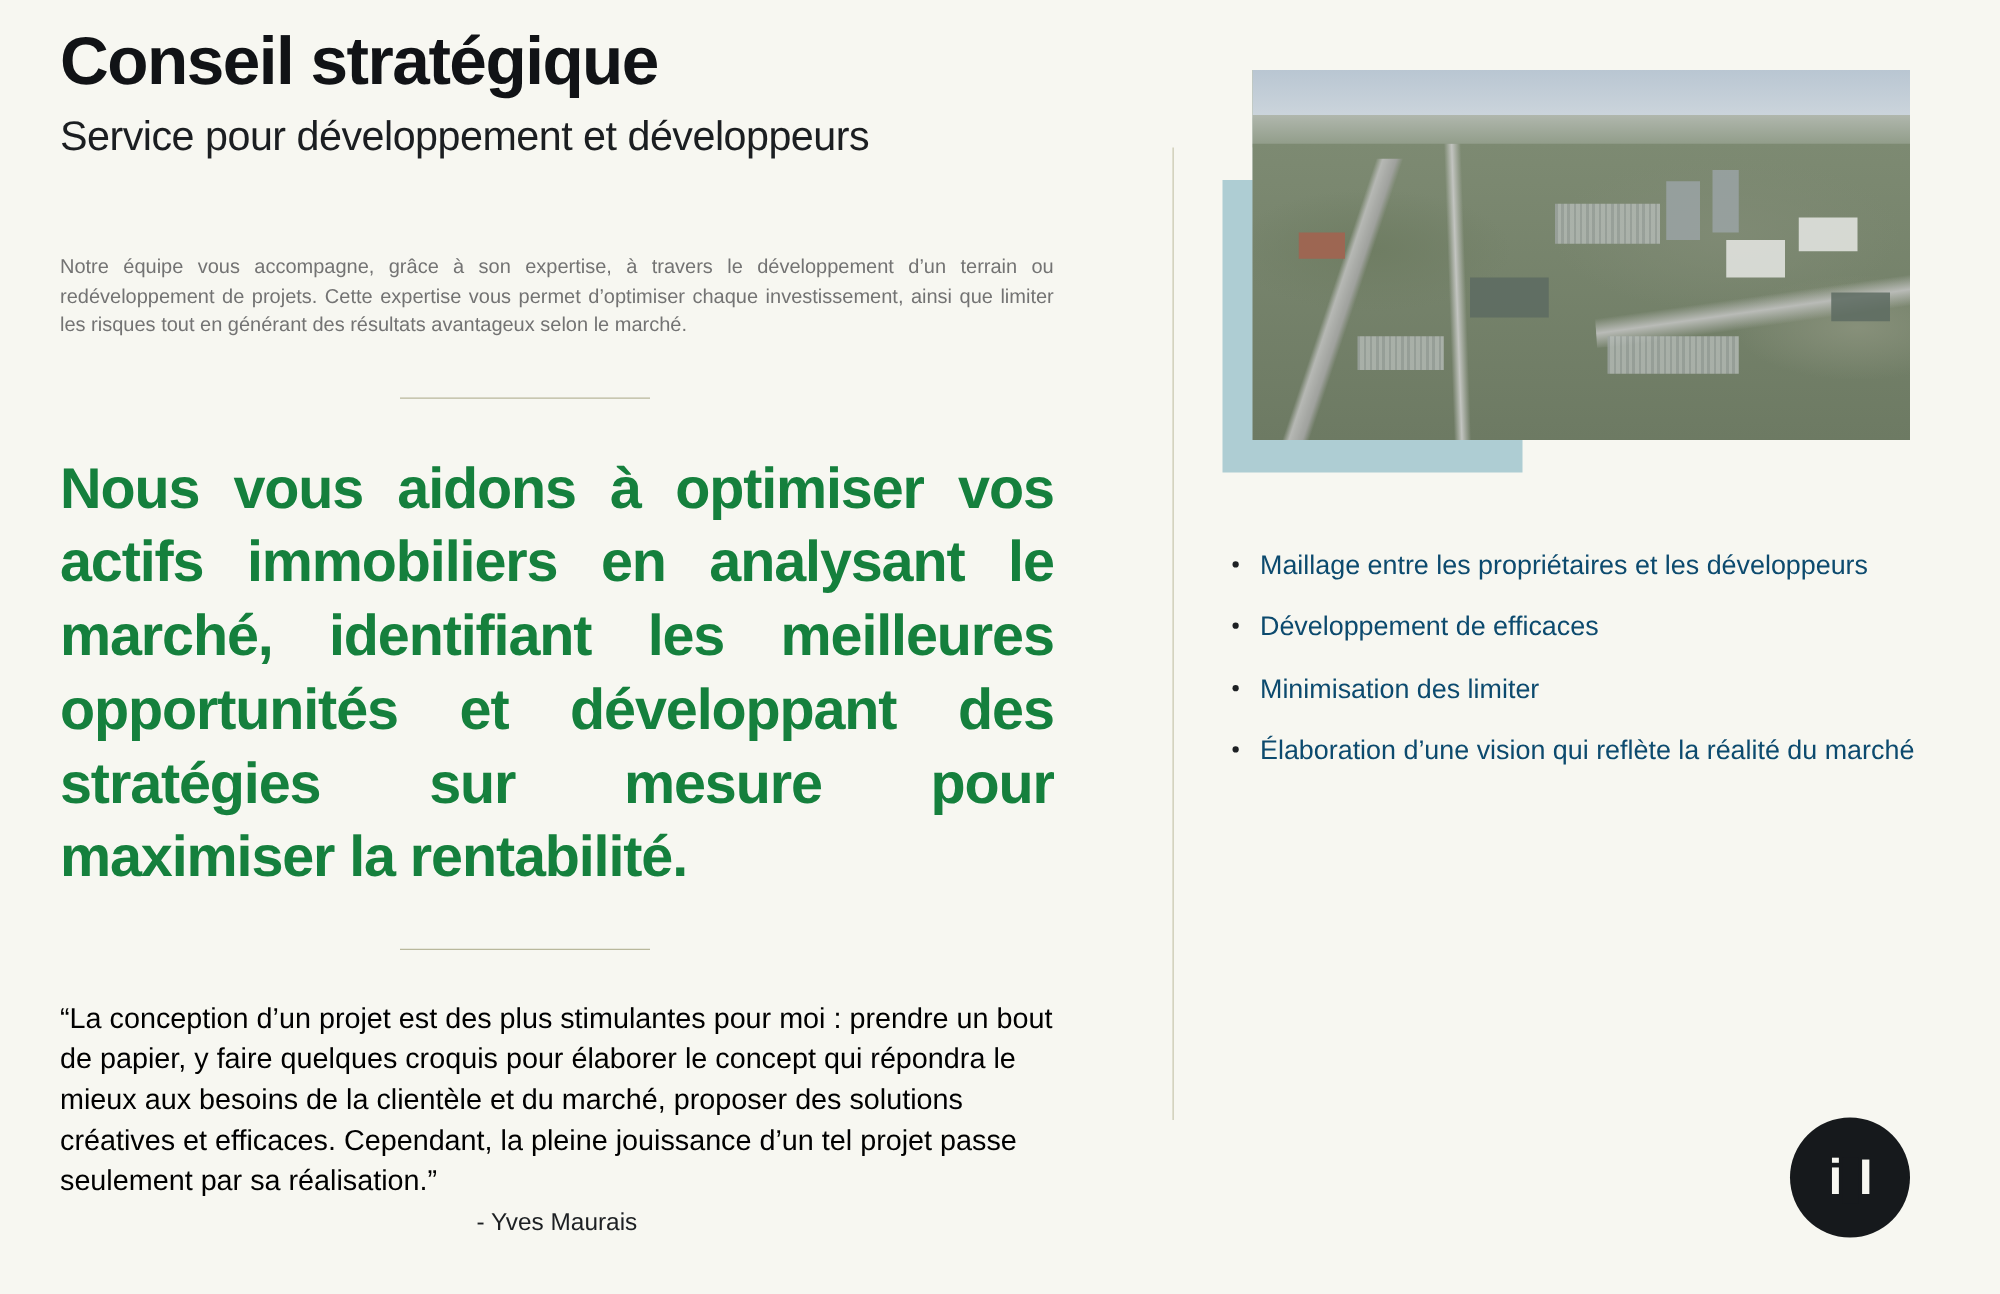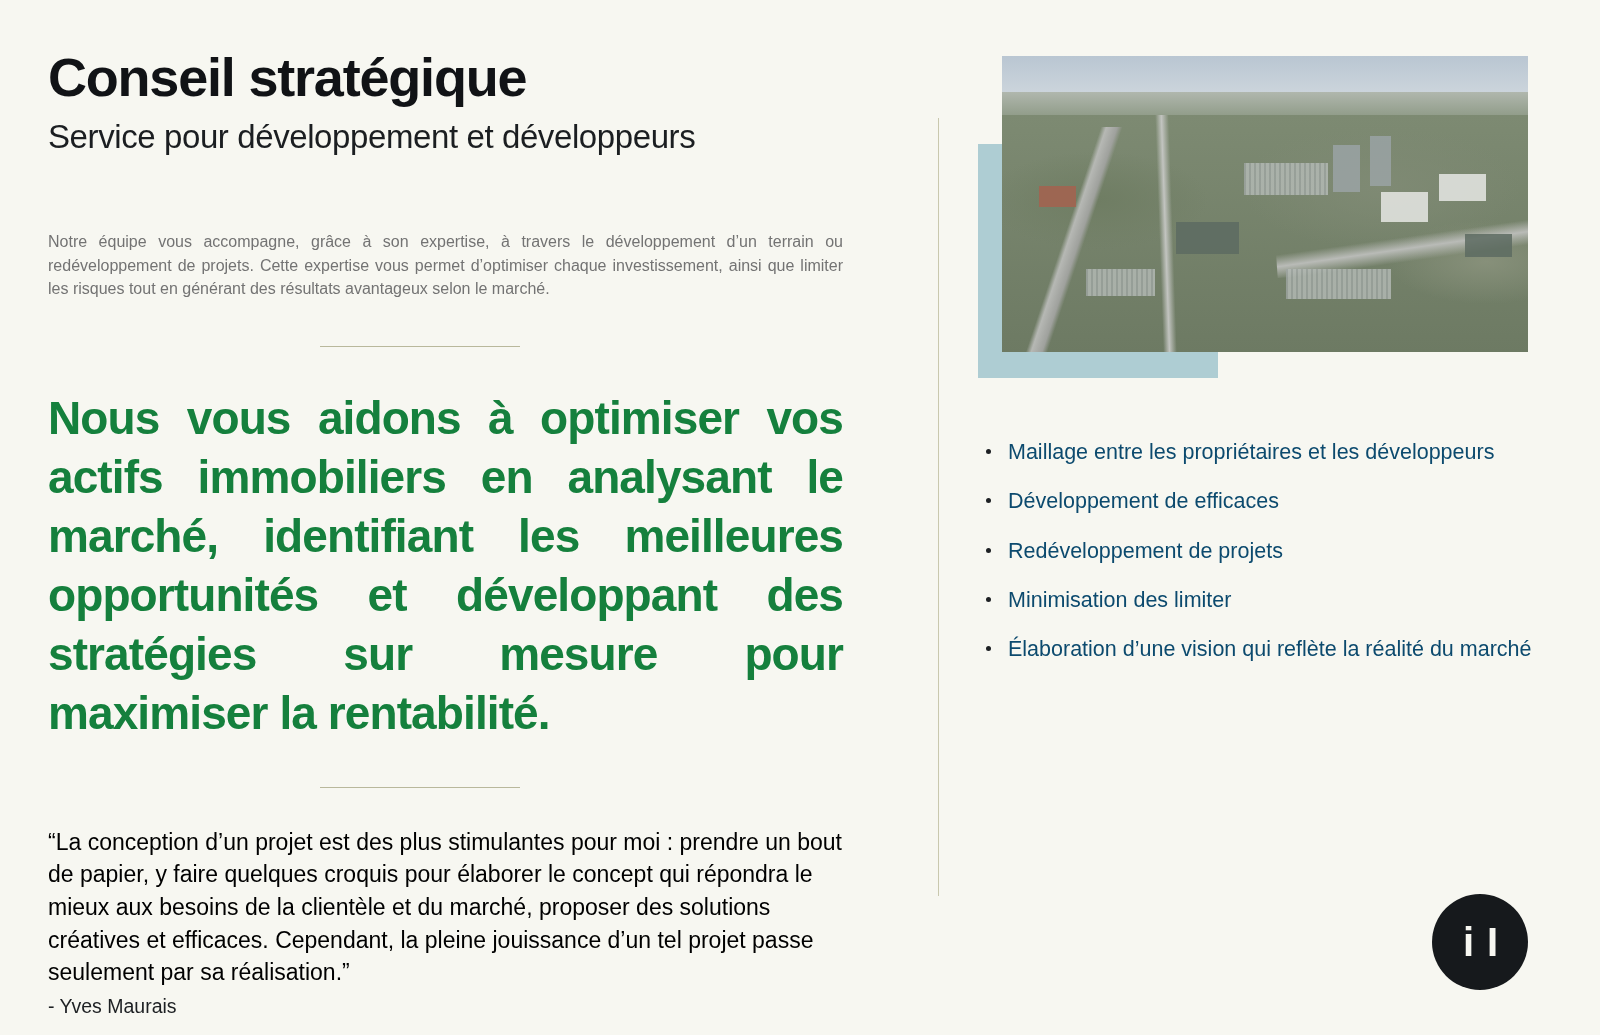--- a/index.html
+++ b/index.html
@@ -29,21 +29,21 @@
     top: 118px;
     width: 1px;
     height: 778px;
     background: #c9c8ae;
   }
 
   
   .left-col {
     position: absolute;
     left: 48px;
-    top: 48px;
+    top: 20px;
     width: 800px;
   }
 
   .title {
     font-size: 54px;
     line-height: 1.08;
     font-weight: 700;
     letter-spacing: -1.2px;
     color: #111316;
   }
@@ -96,21 +96,21 @@
     font-size: 23px;
     line-height: 1.42;
     color: #000000;
     width: 795px;
   }
 
   .attribution {
     margin-top: 6px;
     font-size: 19.5px;
     color: #1d2023;
-    text-align: left;
+    text-align: center;
     width: 795px;
   }
 
   
   .right-col {
     position: absolute;
     left: 978px;
     top: 56px;
     width: 560px;
   }
@@ -285,21 +285,20 @@
         <div class="blk dark" style="left:88%; top:60%;  width:9%;  height:8%;"></div>
         <div class="lot" style="left:46%; top:36%;  width:16%; height:11%;"></div>
         <div class="lot" style="left:54%; top:72%;  width:20%; height:10%;"></div>
         <div class="lot" style="left:16%; top:72%;  width:13%; height:9%;"></div>
       </div>
     </div>
 
     <ul class="bullets">
       <li><span class="dot"></span><span>Maillage entre les propriétaires et les développeurs</span></li>
       <li><span class="dot"></span><span>Développement de efficaces</span></li>
-      <li><span class="dot"></span><span>Redéveloppement de projets</span></li>
       <li><span class="dot"></span><span>Minimisation des limiter</span></li>
       <li><span class="dot"></span><span>Élaboration d’une vision qui reflète la réalité du marché</span></li>
     </ul>
   </div>
 
   <div class="logo">
     <span class="stack">
       <span>i</span>
         <span class="sw"></span>
         <span>I</span>

